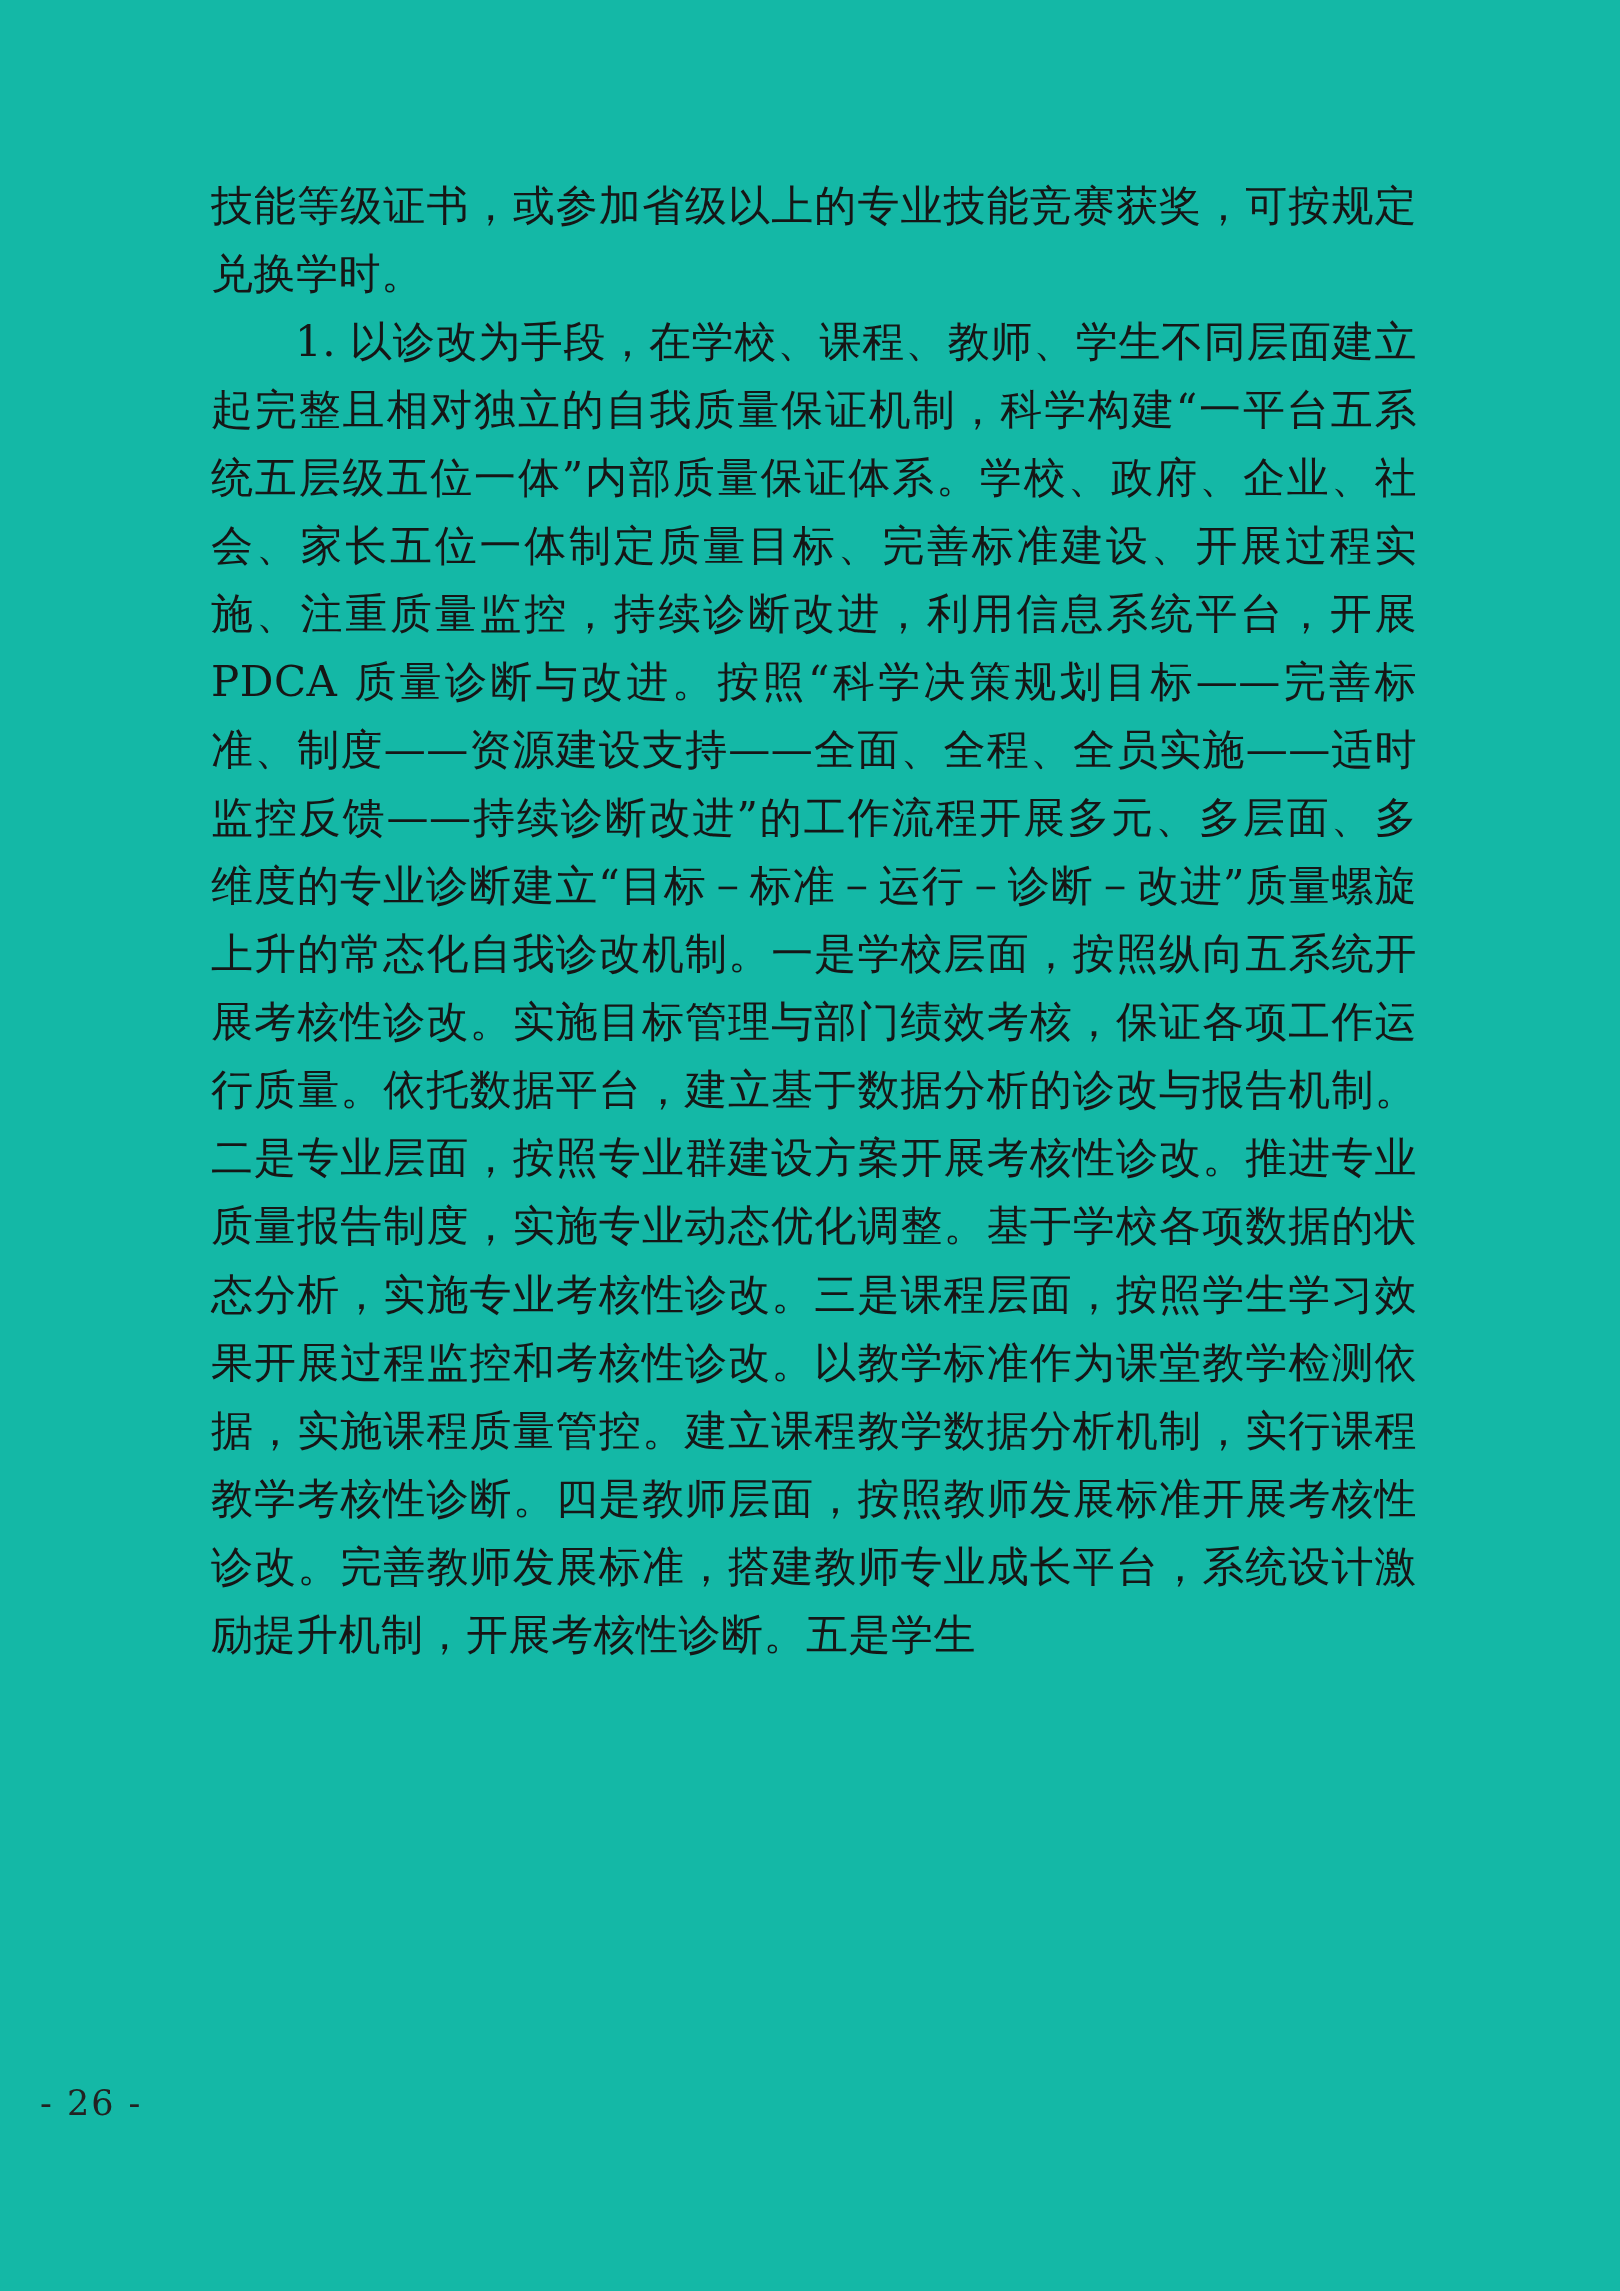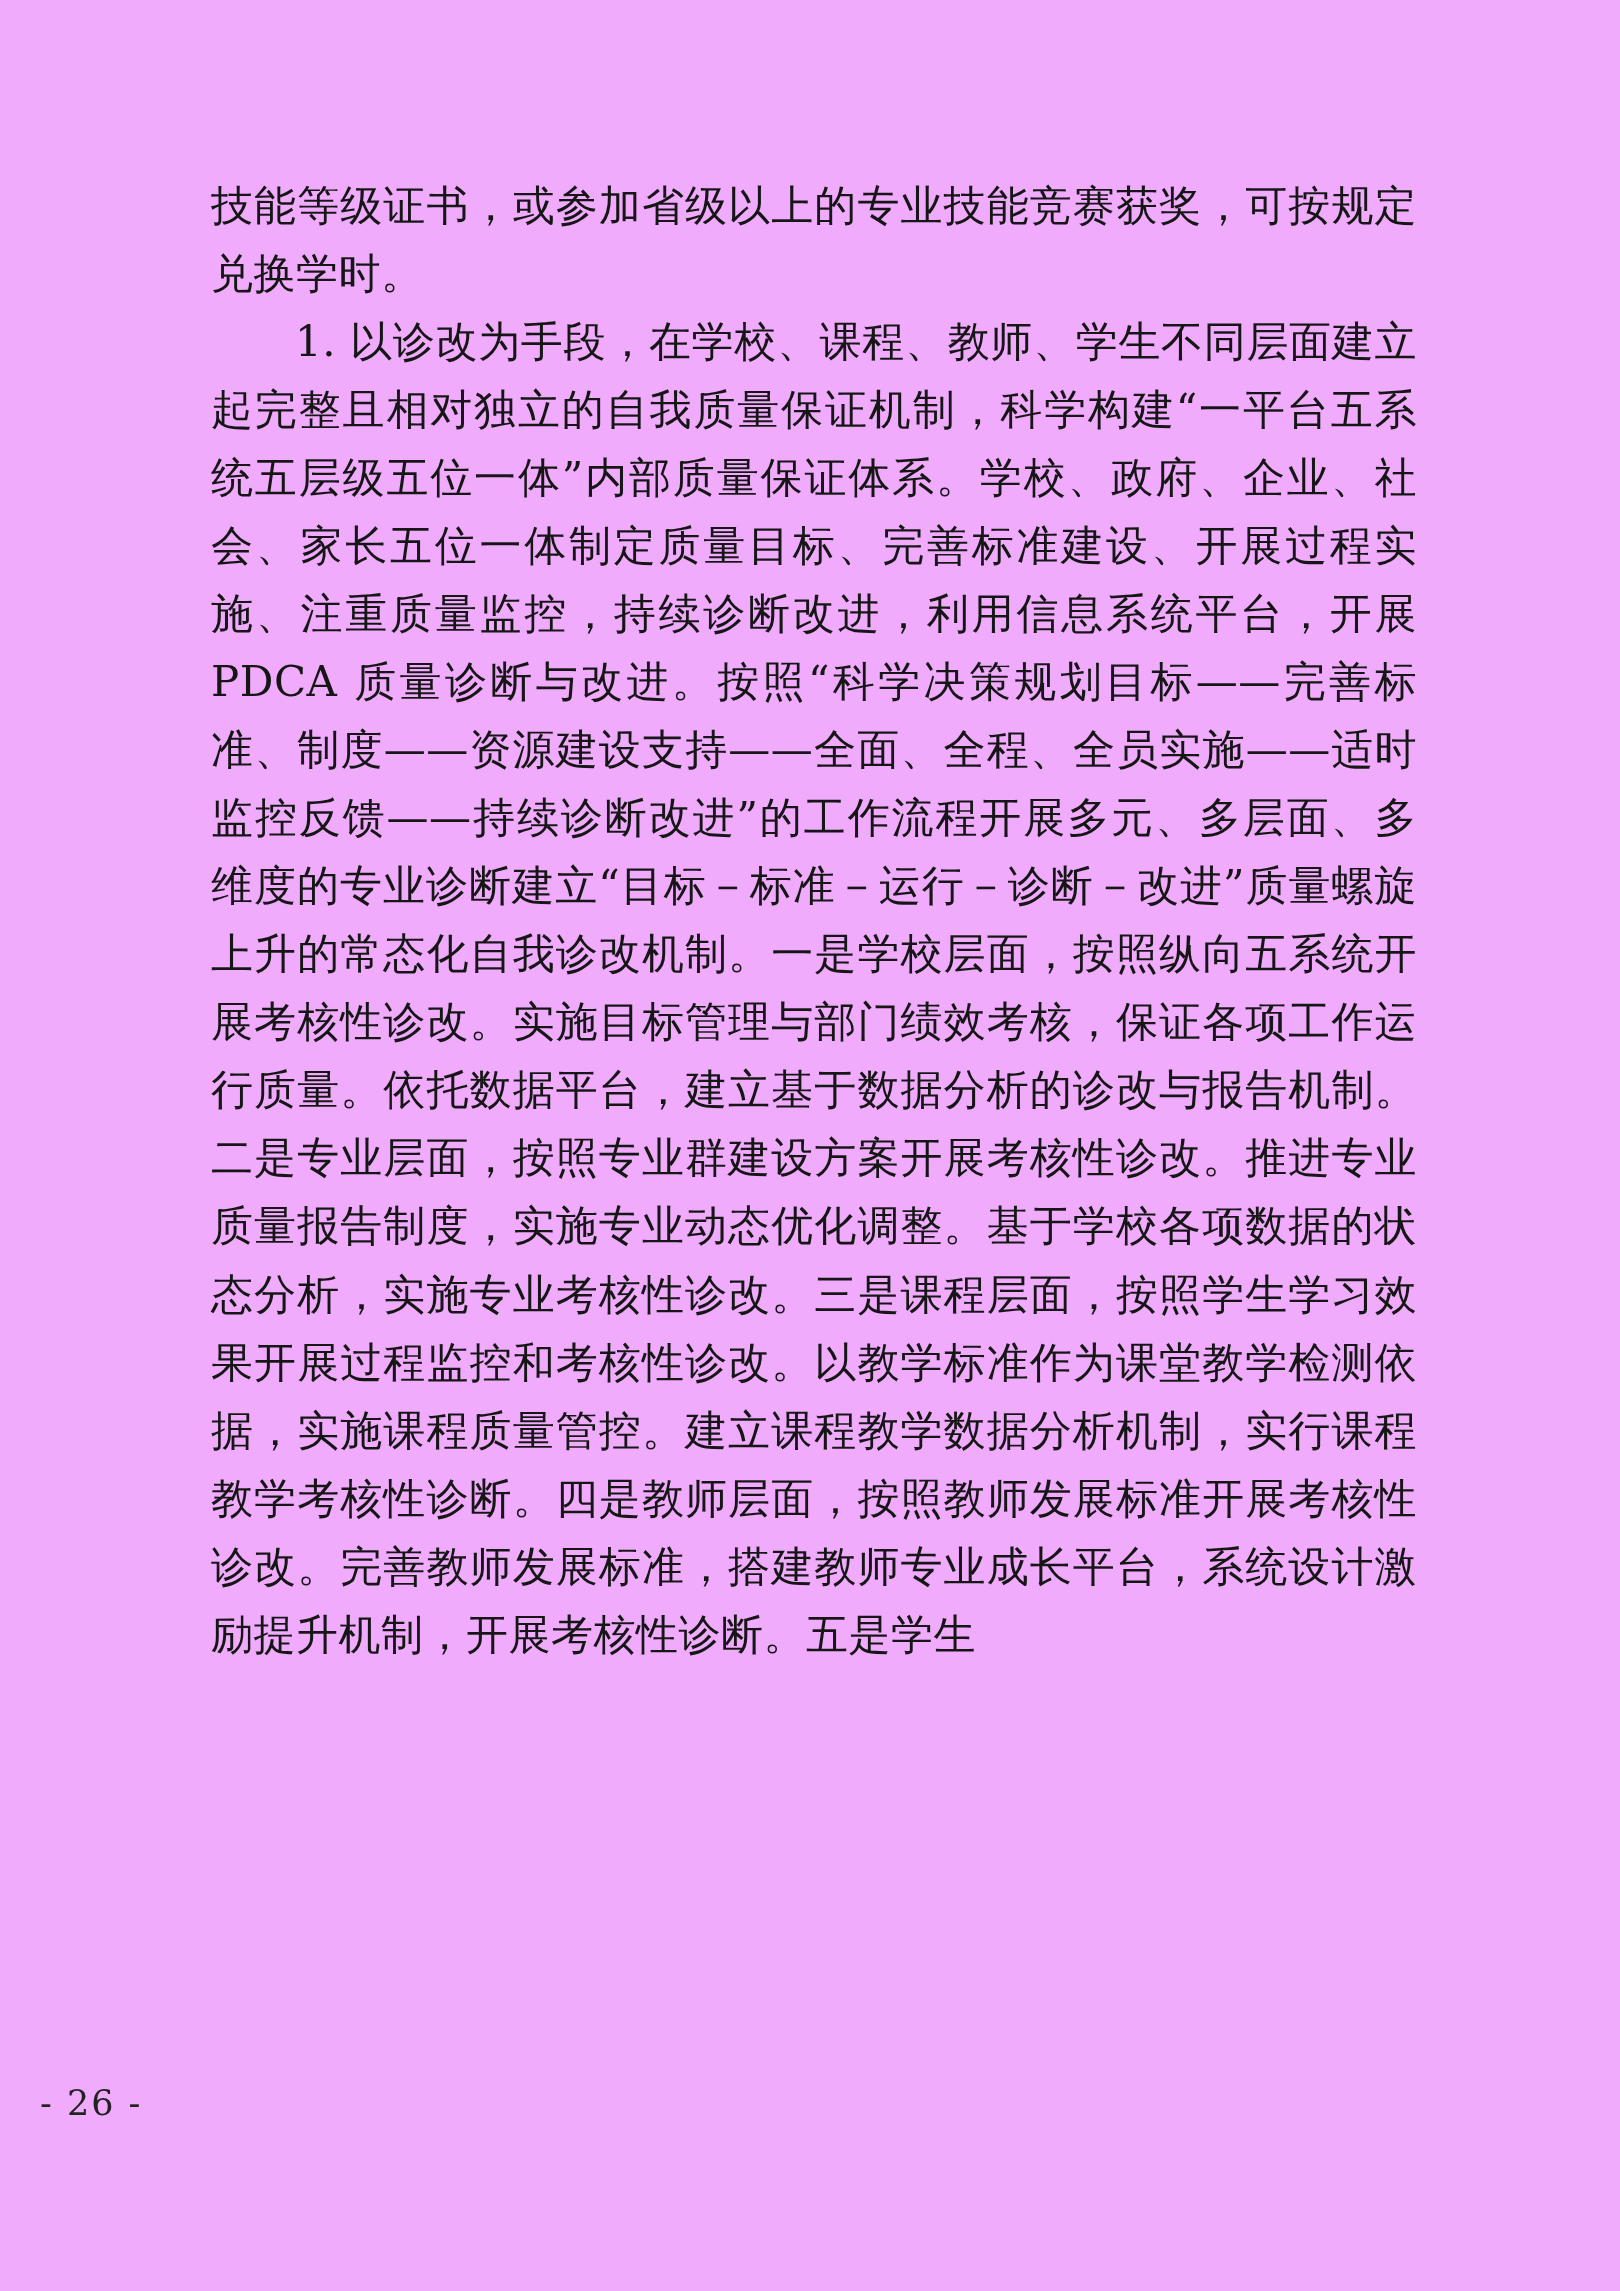--- a/index.html
+++ b/index.html
@@ -14,21 +14,21 @@
     color: #1a1a1a;
     position: relative;
     overflow: hidden;
   }
   .page {
     position: absolute;
     left: 0;
     top: 0;
     width: 1620px;
     height: 2292px;
-    background: #f0abfc;
+    background: #14b8a6;
   }
   .content {
     position: absolute;
     left: 211px;
     top: 172px;
     width: 1206px;
   }
   .para {
     font-size: 42px;
     line-height: 1.62;

